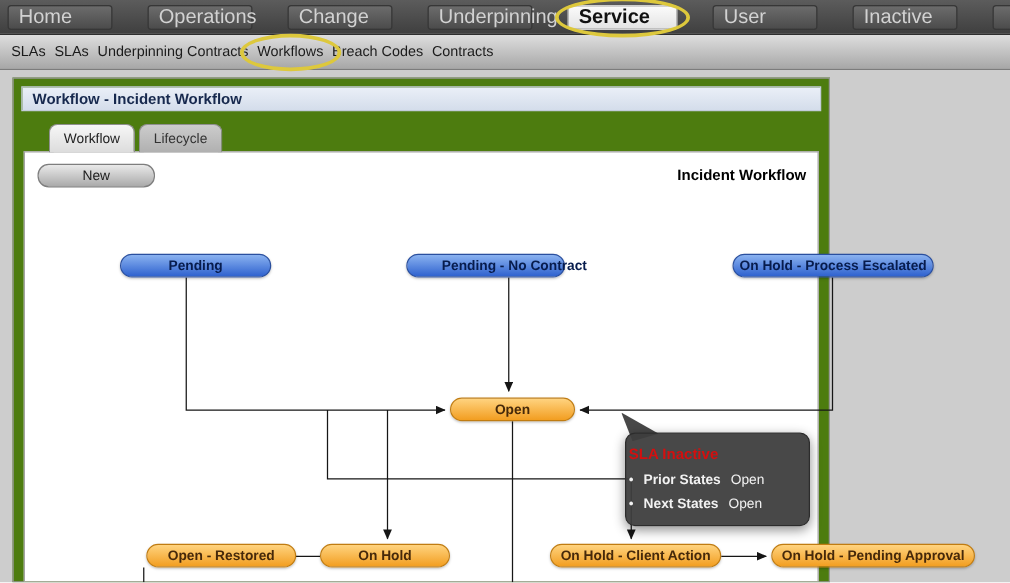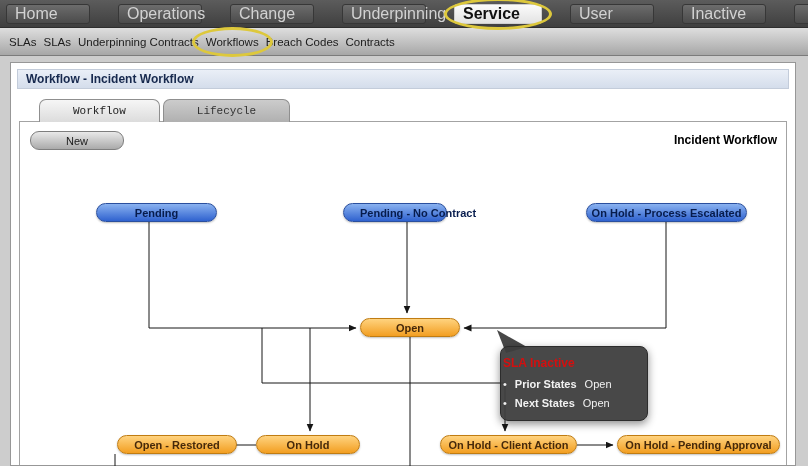--- a/index.html
+++ b/index.html
@@ -24,30 +24,30 @@
   .ellipse-service{left:-11px;top:-7px;right:-11px;bottom:-7px;}
   .ellipse-workflows{left:-13px;top:-7px;right:-13px;bottom:-7px;}
 
   
   .subnav{position:absolute;left:0;top:28px;width:808px;height:28px;
           background:linear-gradient(#dedede,#a7a7a7);border-bottom:1px solid #7c7c7c;
           display:flex;align-items:center;gap:5px;padding-left:8px;}
   .sn-item{position:relative;font-size:11.5px;color:#1b1b1b;white-space:nowrap;padding:2px 1px;}
 
   
-  .panel{position:absolute;left:10px;top:62px;width:786px;height:404px;
-         background:#ffffff;border:1px solid #979797;}
+  .panel{position:absolute;left:10px;top:62px;width:654px;height:404px;
+         background:#4d7c0f;border:1px solid #979797;}
   .panel-header{position:absolute;left:6px;top:6px;right:6px;height:20px;
          background:linear-gradient(#eaeff7,#d4ddeb);border:1px solid #c3ccda;
          display:flex;align-items:center;padding-left:8px;}
   .panel-header span{font-size:12px;font-weight:bold;color:#17294e;}
   .tabs{position:absolute;left:28px;top:36px;display:flex;gap:3px;z-index:2;}
   .tab{height:23px;border:1px solid #8f8f8f;border-bottom:none;border-radius:7px 7px 0 0;
        display:flex;align-items:center;justify-content:center;font-size:11px;
-       color:#222;padding:0 33px;white-space:nowrap;font-family:Liberation Mono, monospace;}
+       color:#222;padding:0 11px;white-space:nowrap;}
   .tab.active{background:linear-gradient(#f6f6f6,#dcdcdc);}
   .tab.inactive{background:linear-gradient(#cccccc,#b0b0b0);color:#333;}
   .content{position:absolute;left:8px;top:58px;right:8px;bottom:0;
            background:#ffffff;border:1px solid #a3a3a3;border-bottom:none;}
   .btn-new{position:absolute;left:10px;top:9px;width:94px;height:19px;border-radius:9px;
            background:linear-gradient(#e9e9e9,#aaaaaa);border:1px solid #7e7e7e;
            display:flex;align-items:center;justify-content:center;
            font-size:11px;color:#1a1a1a;}
   .diagram-label{position:absolute;right:9px;top:11px;font-size:12px;font-weight:bold;color:#000;}
 
@@ -141,21 +141,21 @@
       <polyline points="310,328 310,431" class="edge" marker-end="url(#arw)"></polyline>
       <polyline points="262,328 262,383 505,383 505,431" class="edge" marker-end="url(#arw)"></polyline>
       <polyline points="256,445 180,445" class="edge" marker-end="url(#arw)"></polyline>
       <polyline points="577,445 613,445" class="edge" marker-end="url(#arw)"></polyline>
       <polyline points="410,337 410,466" class="edge"></polyline>
       <polyline points="115,454 115,466" class="edge"></polyline>
     </svg>
 
   <div class="diagram-layer">
       <div class="node blue" style="left: 96px; top: 203px; width: 121px; height: 19px;">Pending</div>
-      <div class="node blue" style="left: 343px; top: 203px; width: 104px; height: 19px; padding-left: 46px;">Pending - No Contract</div>
+      <div class="node blue" style="left: 325px; top: 203px; width: 127px; height: 19px; padding-left: 46px;">Pending - No Contract</div>
       <div class="node blue" style="left: 586px; top: 203px; width: 161px; height: 19px;">On Hold - Process Escalated</div>
       <div class="node orange" style="left: 360px; top: 318px; width: 100px; height: 19px;">Open</div>
       <div class="node orange" style="left: 73px; top: 435px; width: 120px; height: 19px; margin-left: 44px;">Open - Restored</div>
       <div class="node orange" style="left: 256px; top: 435px; width: 104px; height: 19px;">On Hold</div>
       <div class="node orange" style="left: 440px; top: 435px; width: 137px; height: 19px;">On Hold - Client Action</div>
       <div class="node orange" style="left: 617px; top: 435px; width: 163px; height: 19px;">On Hold - Pending Approval</div>
     </div>
 
   <div class="tooltip-tail"></div>
   <div class="tooltip">

